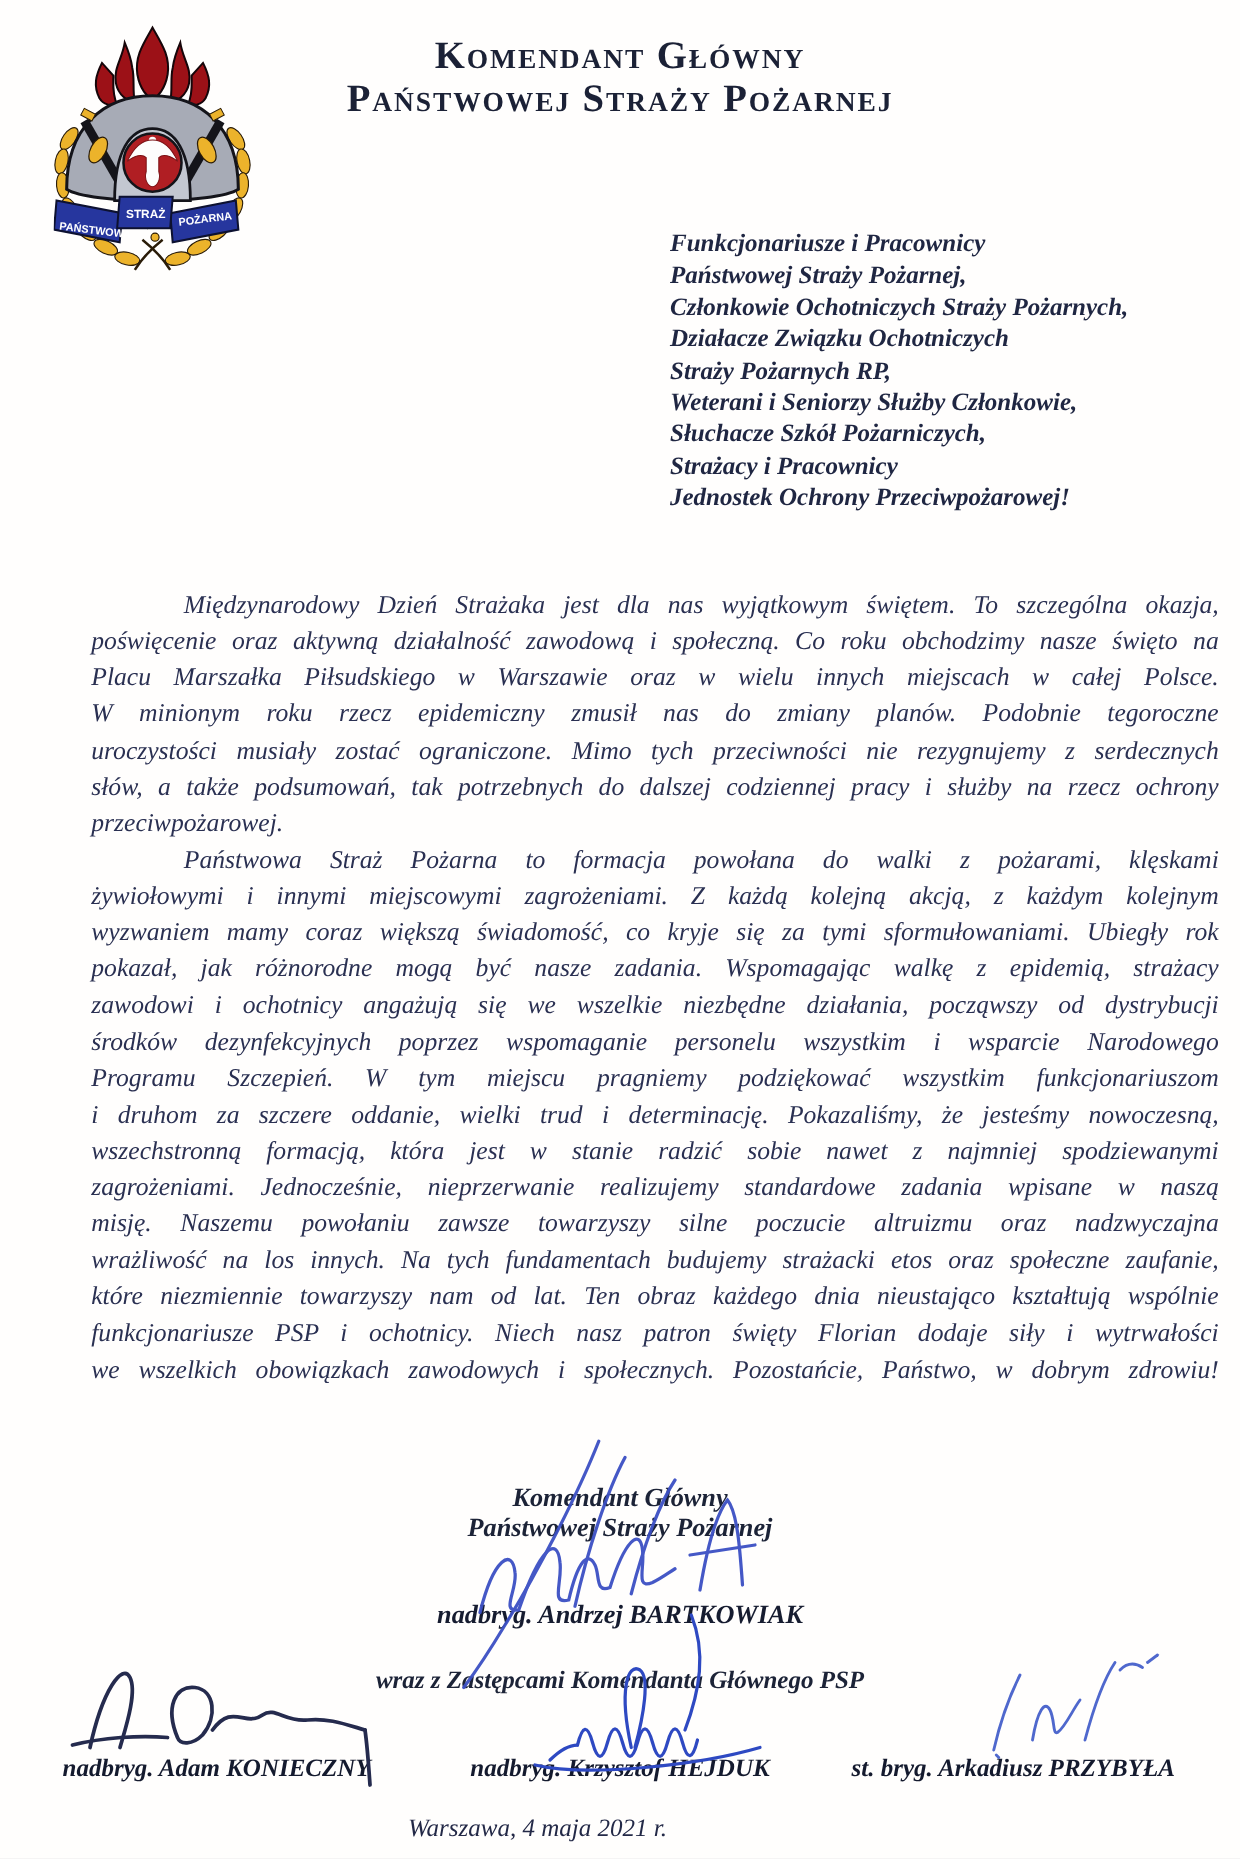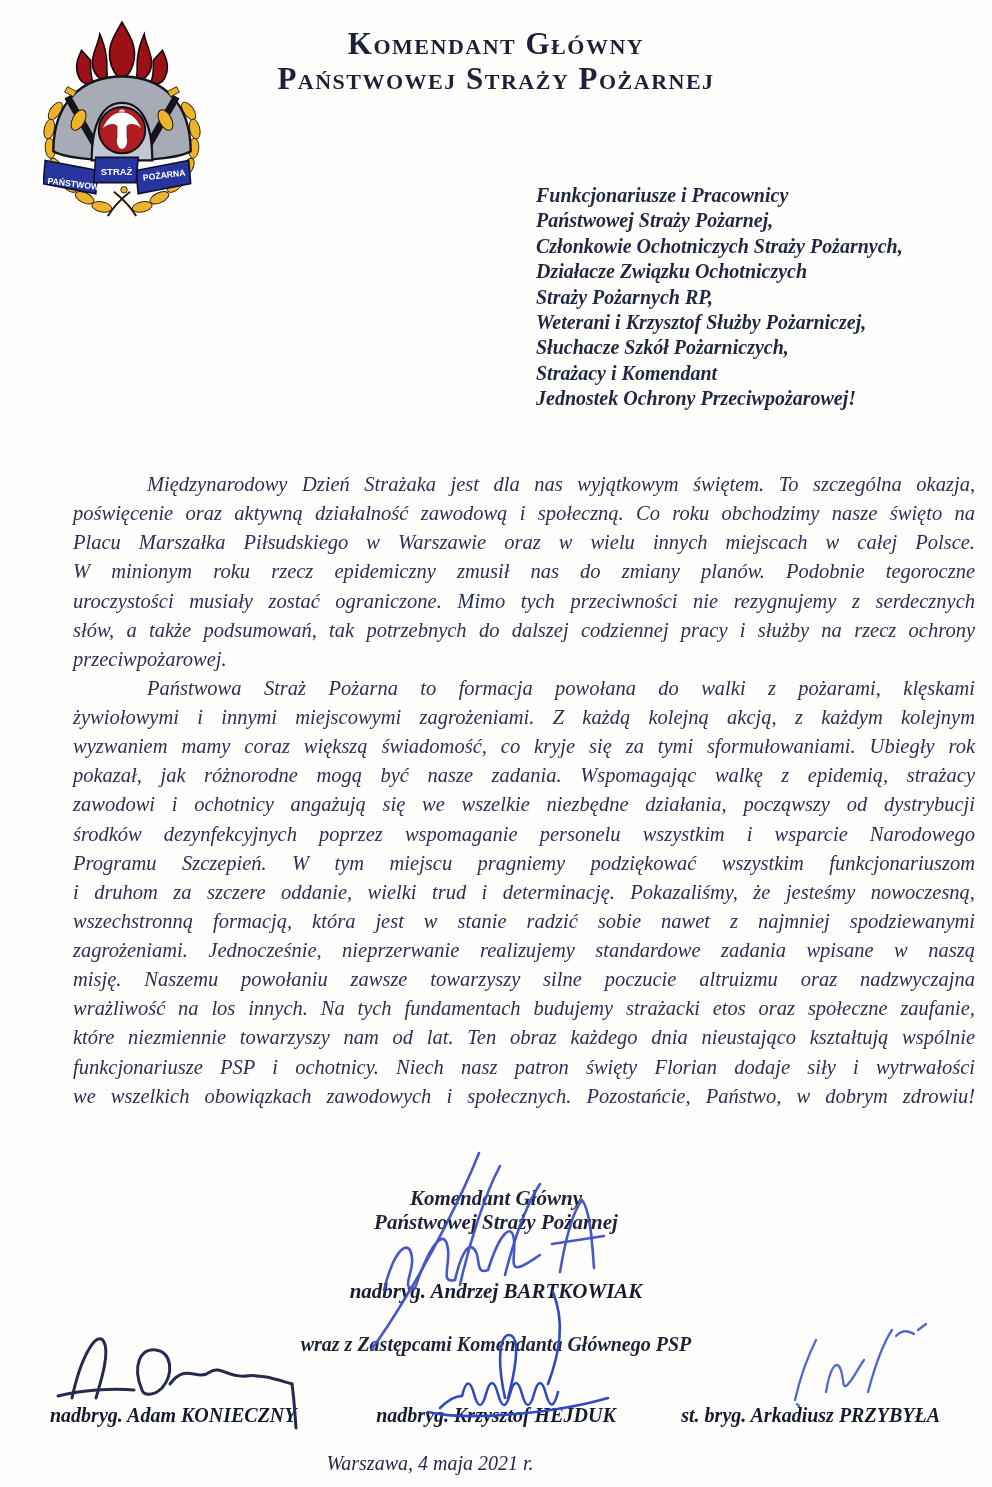--- a/index.html
+++ b/index.html
@@ -126,23 +126,23 @@
     <div>Komendant Główny</div>
     <div>Państwowej Straży Pożarnej</div>
   </div>
 
   <div class="addressees">
       <div class="addr-line">Funkcjonariusze i Pracownicy</div>
       <div class="addr-line">Państwowej Straży Pożarnej,</div>
       <div class="addr-line">Członkowie Ochotniczych Straży Pożarnych,</div>
       <div class="addr-line">Działacze Związku Ochotniczych</div>
       <div class="addr-line">Straży Pożarnych RP,</div>
-      <div class="addr-line">Weterani i Krzysztof Służby Pożarniczej,</div>
+      <div class="addr-line">Weterani i Seniorzy Służby Członkowie,</div>
       <div class="addr-line">Słuchacze Szkół Pożarniczych,</div>
-      <div class="addr-line">Strażacy i Komendant</div>
+      <div class="addr-line">Strażacy i Pracownicy</div>
       <div class="addr-line">Jednostek Ochrony Przeciwpożarowej!</div>
     </div>
 
   <div class="body-text">
     <div class="para last-left">
         <div class="line">Międzynarodowy Dzień Strażaka jest dla nas wyjątkowym świętem. To szczególna okazja,</div>
         <div class="line">poświęcenie oraz aktywną działalność zawodową i społeczną. Co roku obchodzimy nasze święto na</div>
         <div class="line">Placu Marszałka Piłsudskiego w Warszawie oraz w wielu innych miejscach w całej Polsce.</div>
         <div class="line">W minionym roku rzecz epidemiczny zmusił nas do zmiany planów. Podobnie tegoroczne</div>
         <div class="line">uroczystości musiały zostać ograniczone. Mimo tych przeciwności nie rezygnujemy z serdecznych</div>

